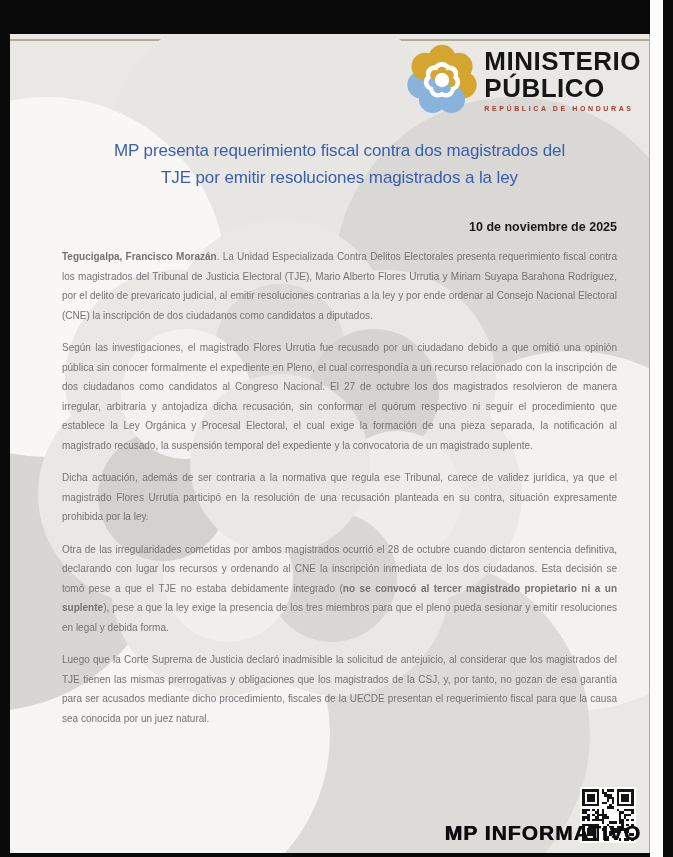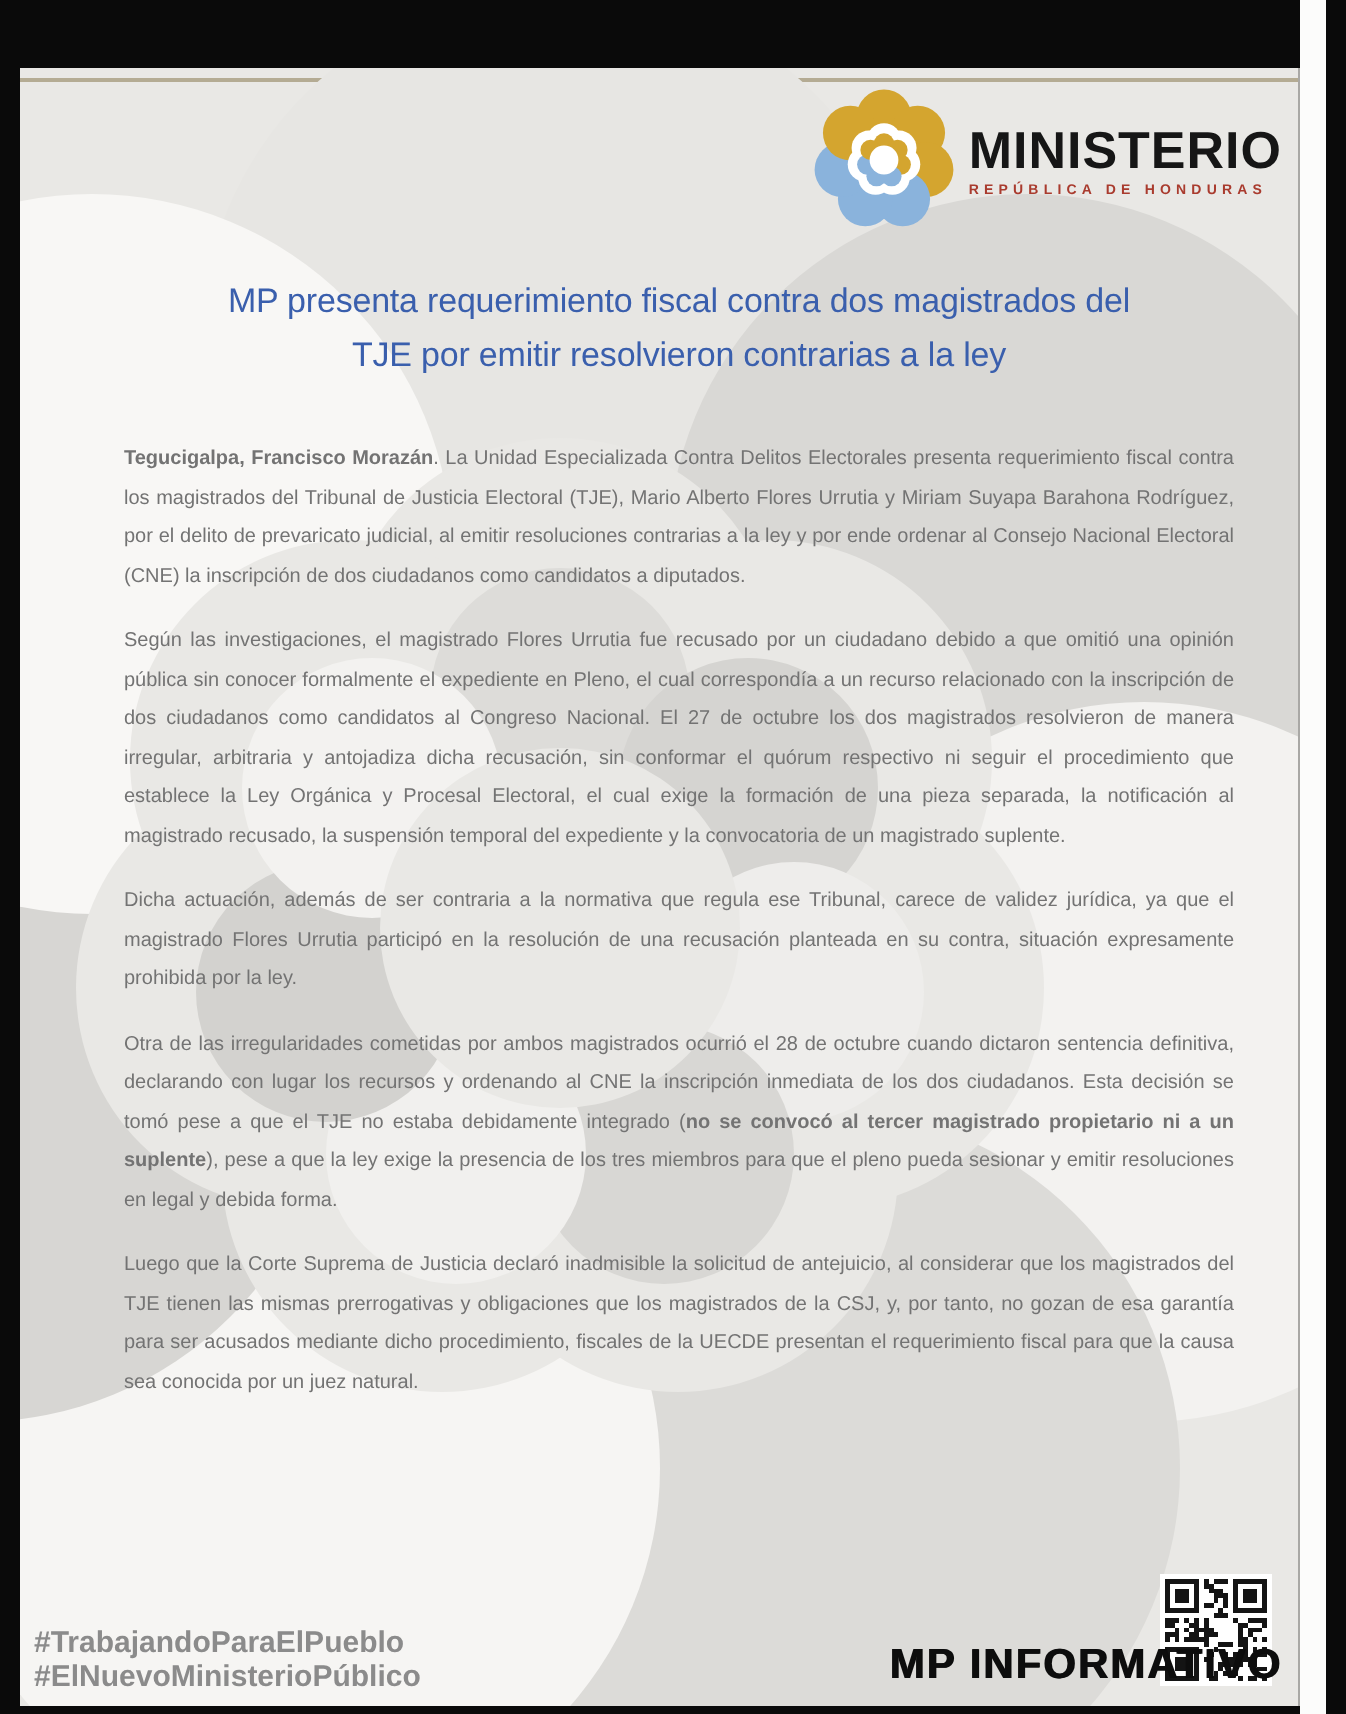--- a/index.html
+++ b/index.html
@@ -133,30 +133,32 @@
       <circle cx="59.4" cy="43.0" r="7" style="fill:var(--logo_gold)"></circle>
       <circle cx="61.7" cy="53.2" r="7" style="fill:var(--logo_gold)"></circle>
       <circle cx="55.2" cy="61.3" r="7" style="fill:var(--logo_blue)"></circle>
       <circle cx="44.8" cy="61.3" r="7" style="fill:var(--logo_blue)"></circle>
       <circle cx="38.3" cy="53.2" r="7" style="fill:var(--logo_blue)"></circle>
       <circle cx="40.6" cy="43.0" r="7" style="fill:var(--logo_gold)"></circle>
       <circle cx="50" cy="50" r="10" fill="#ffffff"></circle>
     </svg>
     <div class="org-name">
       <div class="org-line">MINISTERIO</div>
+      <div class="org-line">PÚBLICO</div>
       <div class="org-subtitle">REPÚBLICA DE HONDURAS</div>
     </div>
   </div>
 
   <div class="doc-title">
     <div>MP presenta requerimiento fiscal contra dos magistrados del</div>
-    <div>TJE por emitir resolvieron contrarias a la ley</div>
+    <div>TJE por emitir resoluciones magistrados a la ley</div>
   </div>
 
   <div class="content">
+    <div class="date-line">10 de noviembre de 2025</div>
     <div>
         <p class="para"><span class="b">Tegucigalpa, Francisco Morazán</span><span>. La Unidad Especializada Contra Delitos Electorales presenta requerimiento fiscal contra los magistrados del Tribunal de Justicia Electoral (TJE), Mario Alberto Flores Urrutia y Miriam Suyapa Barahona Rodríguez, por el delito de prevaricato judicial, al emitir resoluciones contrarias a la ley y por ende ordenar al Consejo Nacional Electoral (CNE) la inscripción de dos ciudadanos como candidatos a diputados.</span></p>
         <p class="para"><span>Según las investigaciones, el magistrado Flores Urrutia fue recusado por un ciudadano debido a que omitió una opinión pública sin conocer formalmente el expediente en Pleno, el cual correspondía a un recurso relacionado con la inscripción de dos ciudadanos como candidatos al Congreso Nacional. El 27 de octubre los dos magistrados resolvieron de manera irregular, arbitraria y antojadiza dicha recusación, sin conformar el quórum respectivo ni seguir el procedimiento que establece la Ley Orgánica y Procesal Electoral, el cual exige la formación de una pieza separada, la notificación al magistrado recusado, la suspensión temporal del expediente y la convocatoria de un magistrado suplente.</span></p>
         <p class="para"><span>Dicha actuación, además de ser contraria a la normativa que regula ese Tribunal, carece de validez jurídica, ya que el magistrado Flores Urrutia participó en la resolución de una recusación planteada en su contra, situación expresamente prohibida por la ley.</span></p>
         <p class="para"><span>Otra de las irregularidades cometidas por ambos magistrados ocurrió el 28 de octubre cuando dictaron sentencia definitiva, declarando con lugar los recursos y ordenando al CNE la inscripción inmediata de los dos ciudadanos. Esta decisión se tomó pese a que el TJE no estaba debidamente integrado (</span><span class="b">no se convocó al tercer magistrado propietario ni a un suplente</span><span>), pese a que la ley exige la presencia de los tres miembros para que el pleno pueda sesionar y emitir resoluciones en legal y debida forma.</span></p>
         <p class="para"><span>Luego que la Corte Suprema de Justicia declaró inadmisible la solicitud de antejuicio, al considerar que los magistrados del TJE tienen las mismas prerrogativas y obligaciones que los magistrados de la CSJ, y, por tanto, no gozan de esa garantía para ser acusados mediante dicho procedimiento, fiscales de la UECDE presentan el requerimiento fiscal para que la causa sea conocida por un juez natural.</span></p>
       </div>
   </div>
 
   <div class="qr">
@@ -284,18 +286,14 @@
         <rect x="2" y="2" width="3" height="3" fill="#141414"></rect>
         <rect x="14" y="0" width="7" height="7" fill="#141414"></rect>
         <rect x="15" y="1" width="5" height="5" fill="#ffffff"></rect>
         <rect x="16" y="2" width="3" height="3" fill="#141414"></rect>
         <rect x="0" y="14" width="7" height="7" fill="#141414"></rect>
         <rect x="1" y="15" width="5" height="5" fill="#ffffff"></rect>
         <rect x="2" y="16" width="3" height="3" fill="#141414"></rect>
       </svg>
     </div>
 
-  <div class="hashtags">
-    <div>#TrabajandoParaElPueblo</div>
-    <div>#ElNuevoMinisterioPúblico</div>
-  </div>
   <div class="brand">MP INFORMATIVO</div>
 </div>
 
 </body></html>

